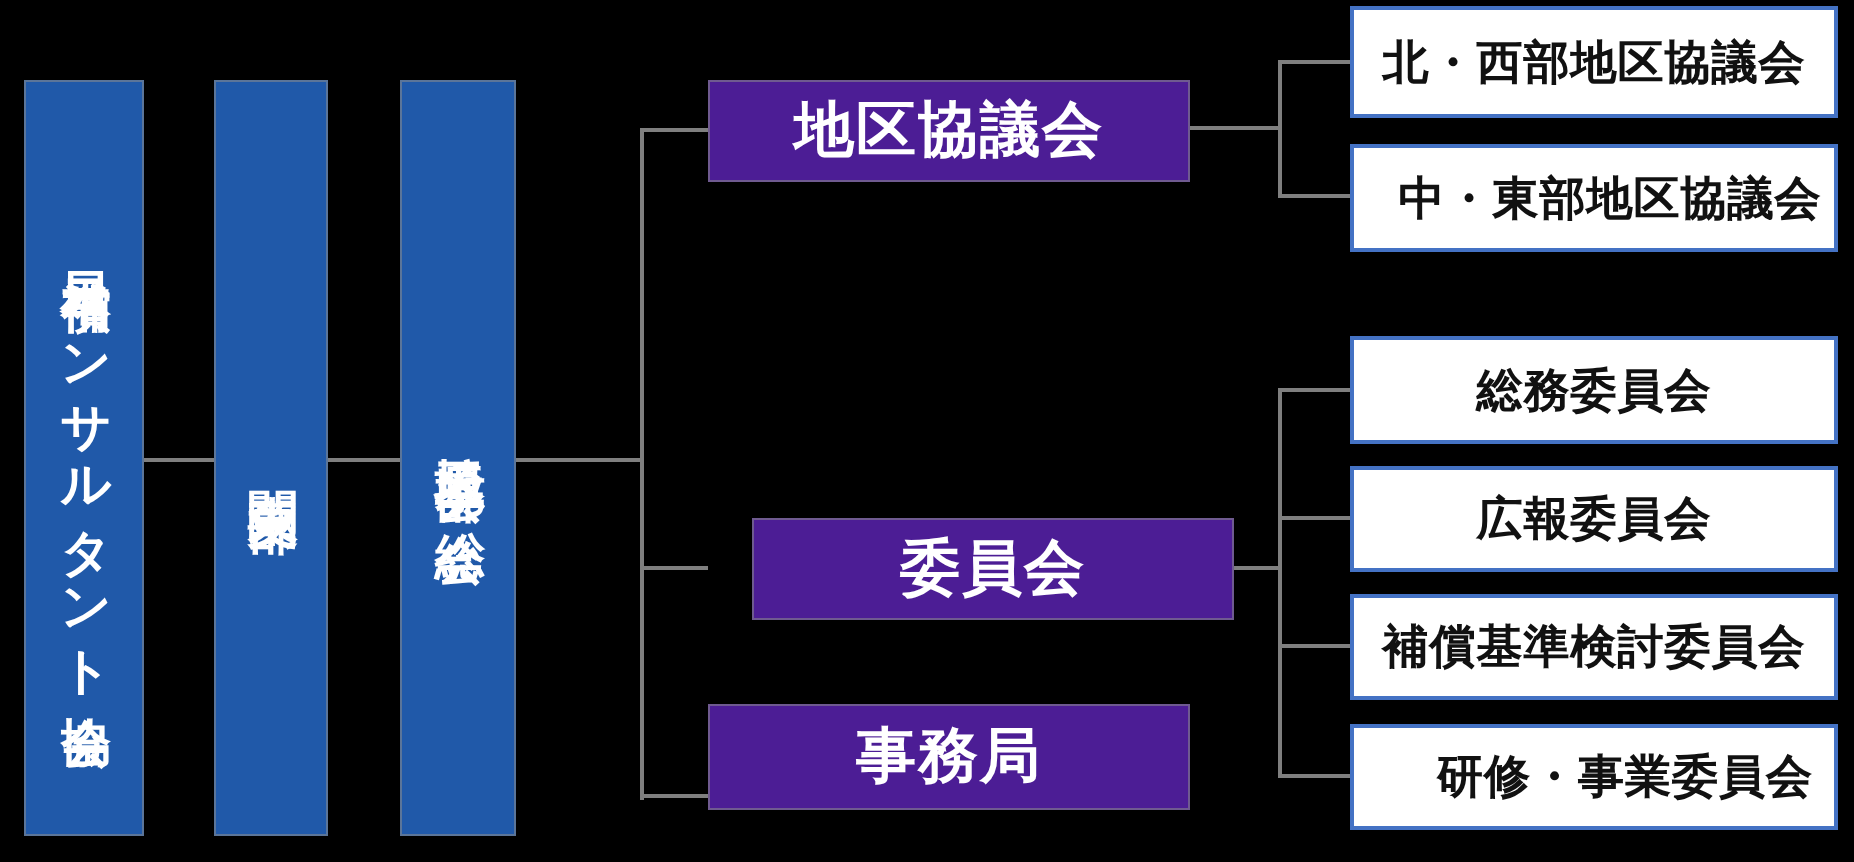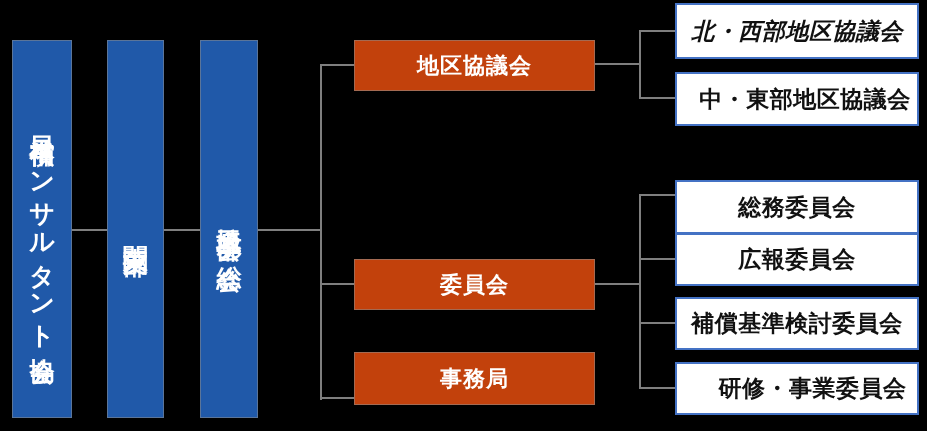--- a/index.html
+++ b/index.html
@@ -44,30 +44,30 @@
     letter-spacing: 2px;
     line-height: 1;
     text-align: center;
   }
 
   
   .gold {
     position: absolute;
     left: 354px;
     width: 241px;
-    background: #c2410c;
+    background: #4c1d95;
     border: 1px solid rgba(140,140,140,0.55);
     box-sizing: border-box;
     z-index: 2;
     display: flex;
     align-items: center;
     justify-content: center;
     color: #ffffff;
     font-weight: bold;
-    font-size: 22px;
+    font-size: 30px;
     letter-spacing: 1px;
   }
 
   
   .leaf {
     position: absolute;
     left: 675px;
     width: 244px;
     background: #ffffff;
     border: 2px solid #4472c4;
@@ -106,29 +106,29 @@
   <div class="line hline" style="left:639px; top:387px; width:36px;"></div>
 
   <div class="vcol" style="left:12px;  width:60px;">日本補償コンサルタント協会</div>
 
   <div class="vcol" style="left:107px; width:57px;">関東支部</div>
 
   <div class="vcol" style="left:200px; width:58px;">埼玉県部会　総会</div>
 
   <div class="gold" style="top:40px;  height:51px;">地区協議会</div>
 
-  <div class="gold" style="top:259px; height:51px;">委員会</div>
+  <div class="gold" style="top:259px; height:51px;margin-left:22px;">委員会</div>
 
   <div class="gold" style="top:352px; height:53px;">事務局</div>
 
-  <div class="leaf" style="top:3px;   height:56px;font-style:italic;">北・西部地区協議会</div>
+  <div class="leaf" style="top:3px;   height:56px;">北・西部地区協議会</div>
 
   <div class="leaf" style="top:72px;  height:54px;padding-left:16px;">中・東部地区協議会</div>
 
-  <div class="leaf" style="top:168px; height:54px;margin-top:12px;">総務委員会</div>
+  <div class="leaf" style="top:168px; height:54px;">総務委員会</div>
 
   <div class="leaf" style="top:233px; height:53px;text-align:right;">広報委員会</div>
 
   <div class="leaf" style="top:297px; height:53px;">補償基準検討委員会</div>
 
   <div class="leaf" style="top:362px; height:53px;padding-left:31px;">研修・事業委員会</div>
 
 </div>
 
 </body></html>

